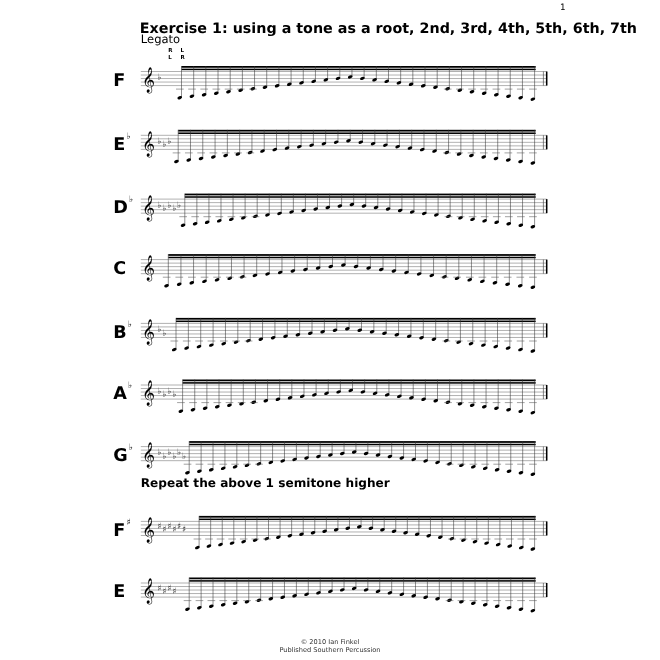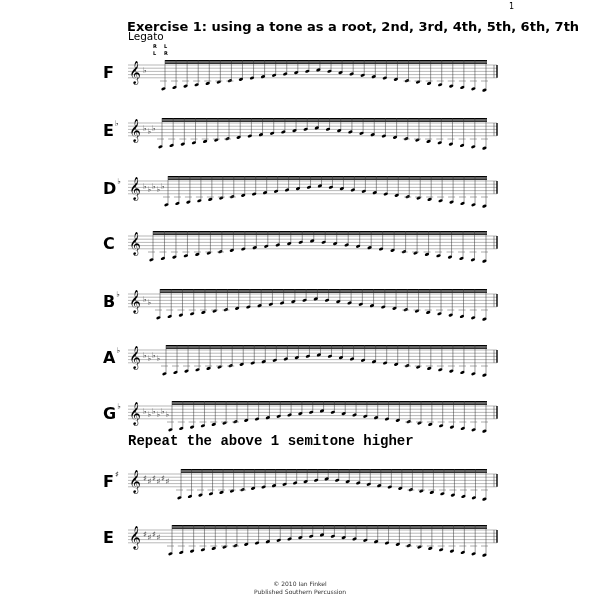--- a/index.html
+++ b/index.html
@@ -1,20 +1,20 @@
 <!DOCTYPE html>
 <html><head>
 <meta charset="utf-8">
 <style>
   html,body{margin:0;padding:0;background:#fff;}
   body{width:600px;height:600px;position:relative;overflow:hidden;font-family:"DejaVu Sans",sans-serif;color:#000;}
   .page-num{position:absolute;left:509px;top:2px;font-size:8px;}
   .title{position:absolute;left:127px;top:19px;font-size:13px;font-weight:bold;font-family:"DejaVu Sans",sans-serif;white-space:nowrap;}
   .subtitle{position:absolute;left:128px;top:30px;font-size:10.5px;font-weight:normal;white-space:nowrap;}
-  .repeat{position:absolute;left:128px;top:433px;font-size:14px;font-weight:bold;white-space:nowrap;font-family:Liberation Mono, monospace;}
+  .repeat{position:absolute;left:128px;top:433px;font-size:11px;font-weight:bold;white-space:nowrap;}
   .sticking{position:absolute;font-size:5px;font-weight:bold;}
   .key-label{position:absolute;font-size:16px;font-weight:bold;font-family:"DejaVu Sans",sans-serif;}
   .key-label sup{font-size:8px;font-weight:normal;vertical-align:top;position:relative;top:-2px;margin-left:1px;}
   svg.staff{position:absolute;left:0;width:600px;height:60px;overflow:visible;}
   .footer{position:absolute;left:0;width:600px;top:580px;text-align:center;font-size:6px;line-height:8px;color:#333;}
 </style>
 </head>
 <body>
 
 <div class="page-num">1</div>

